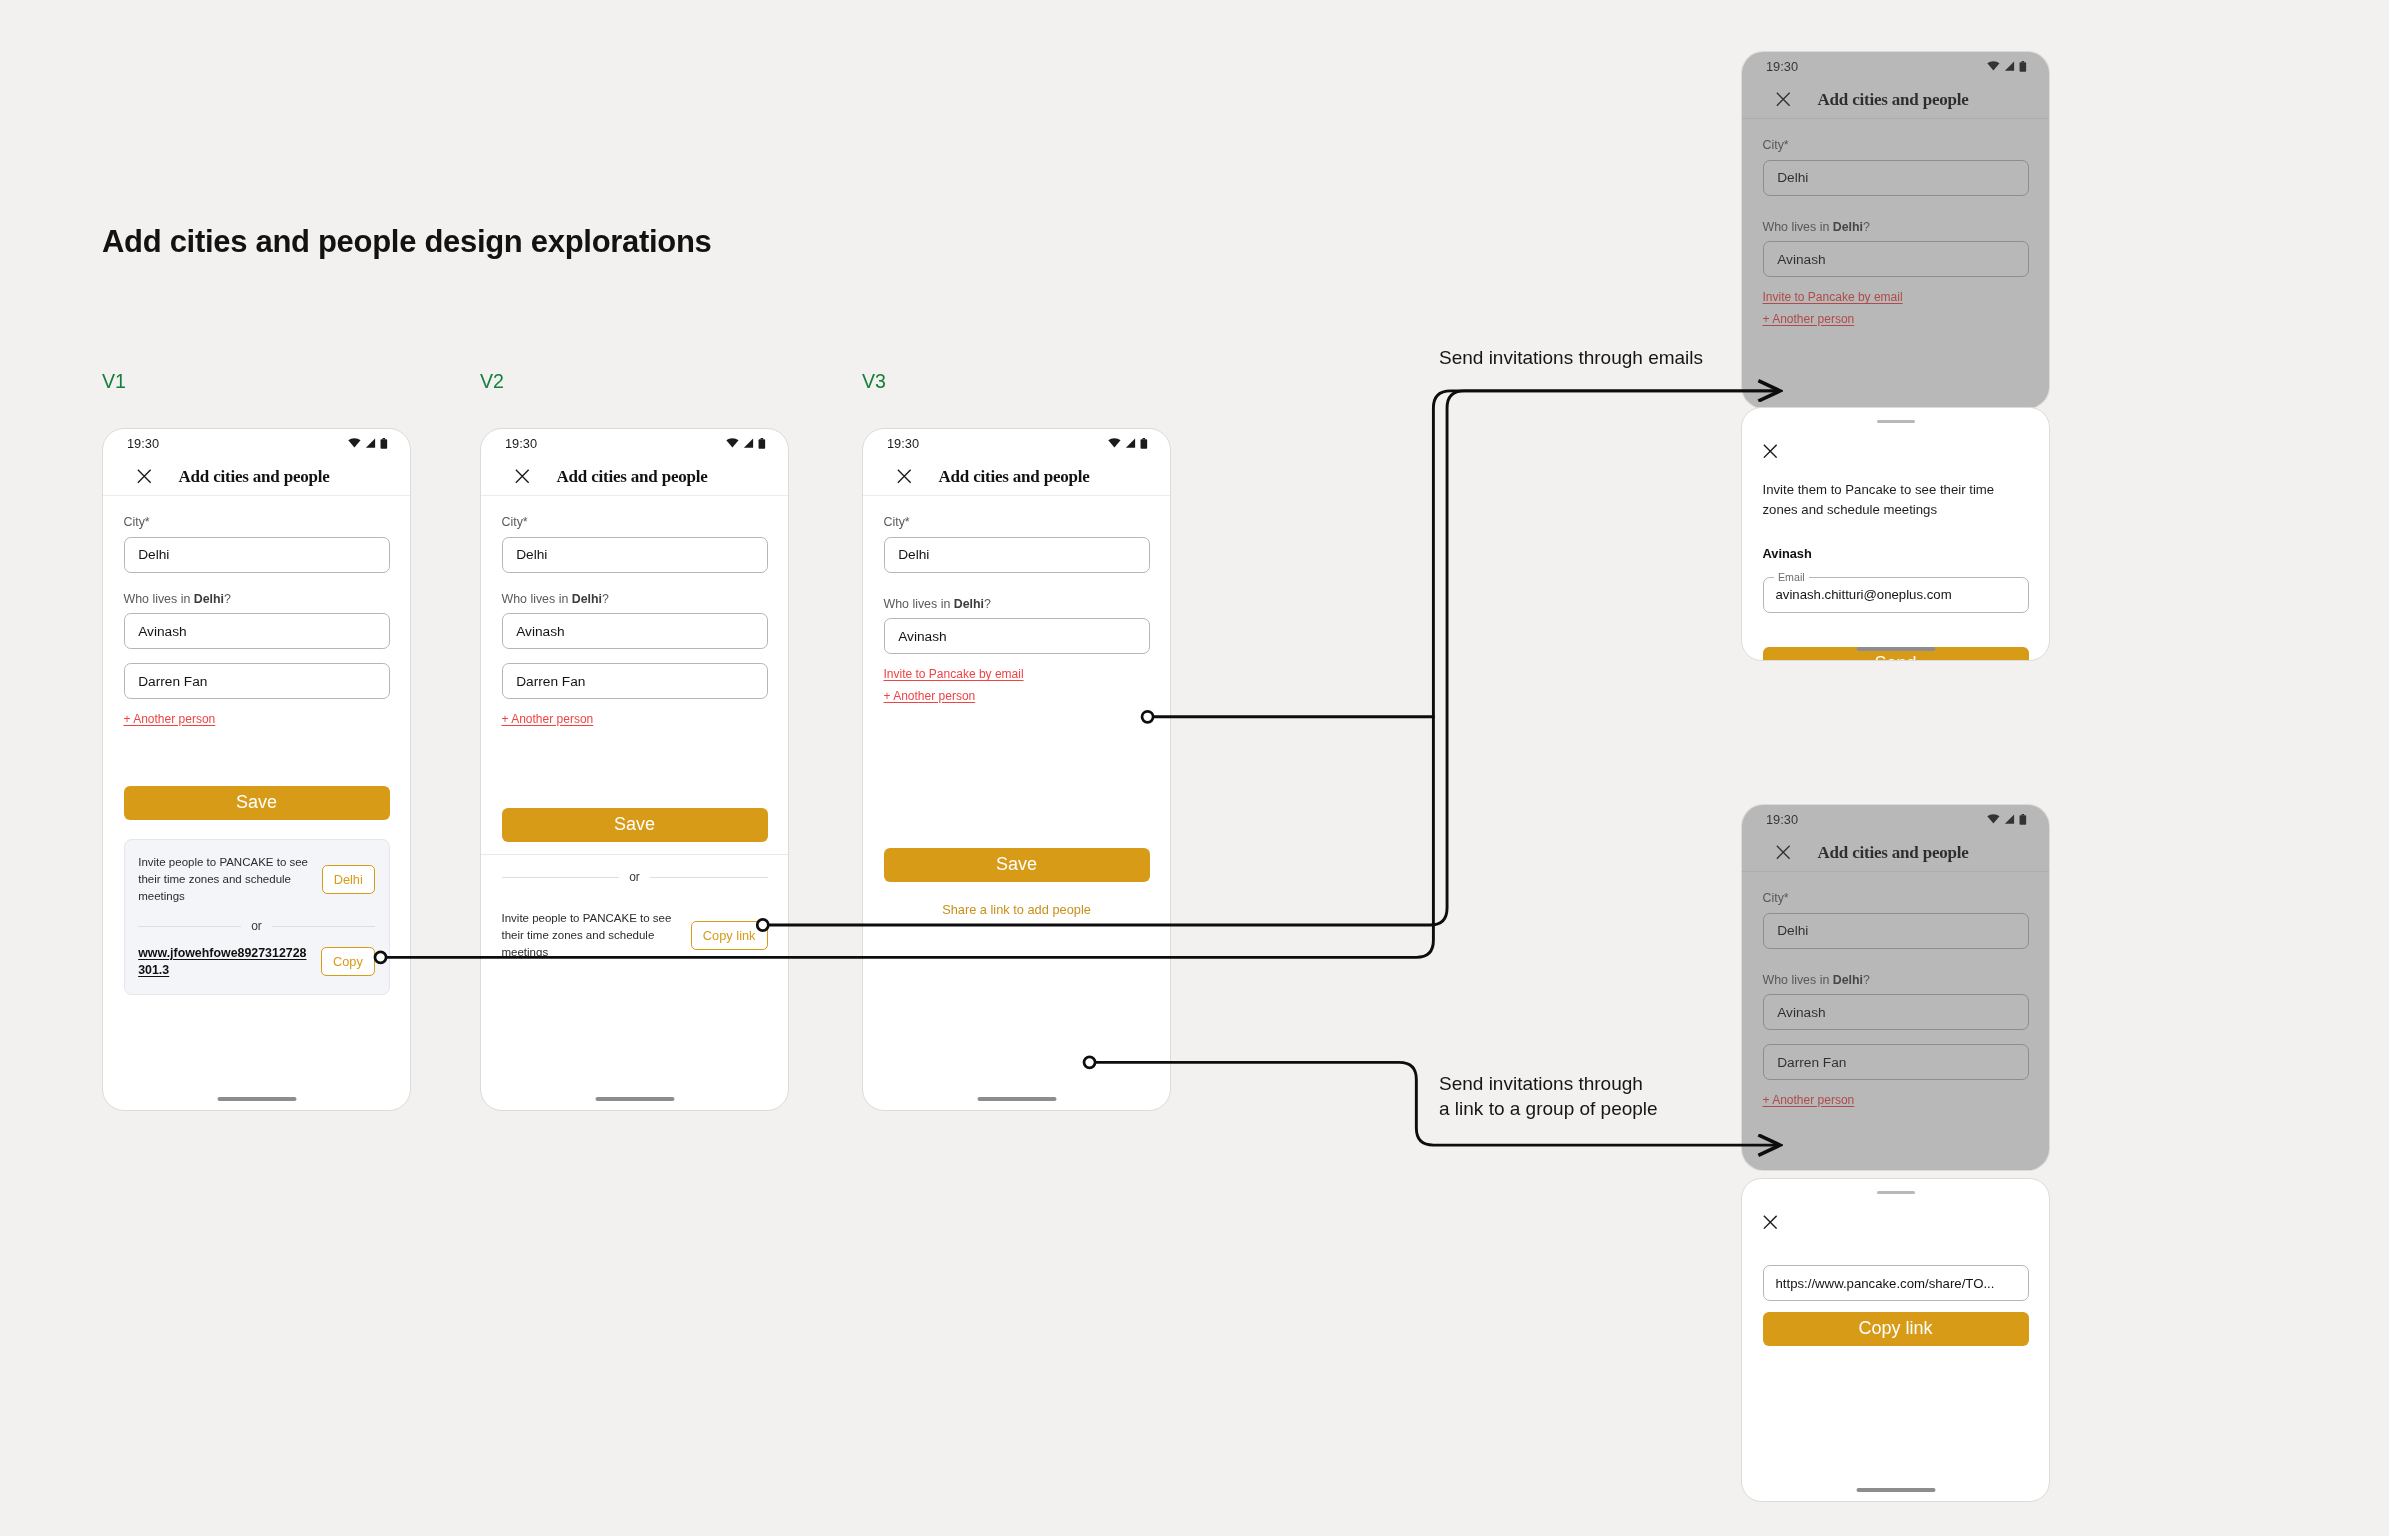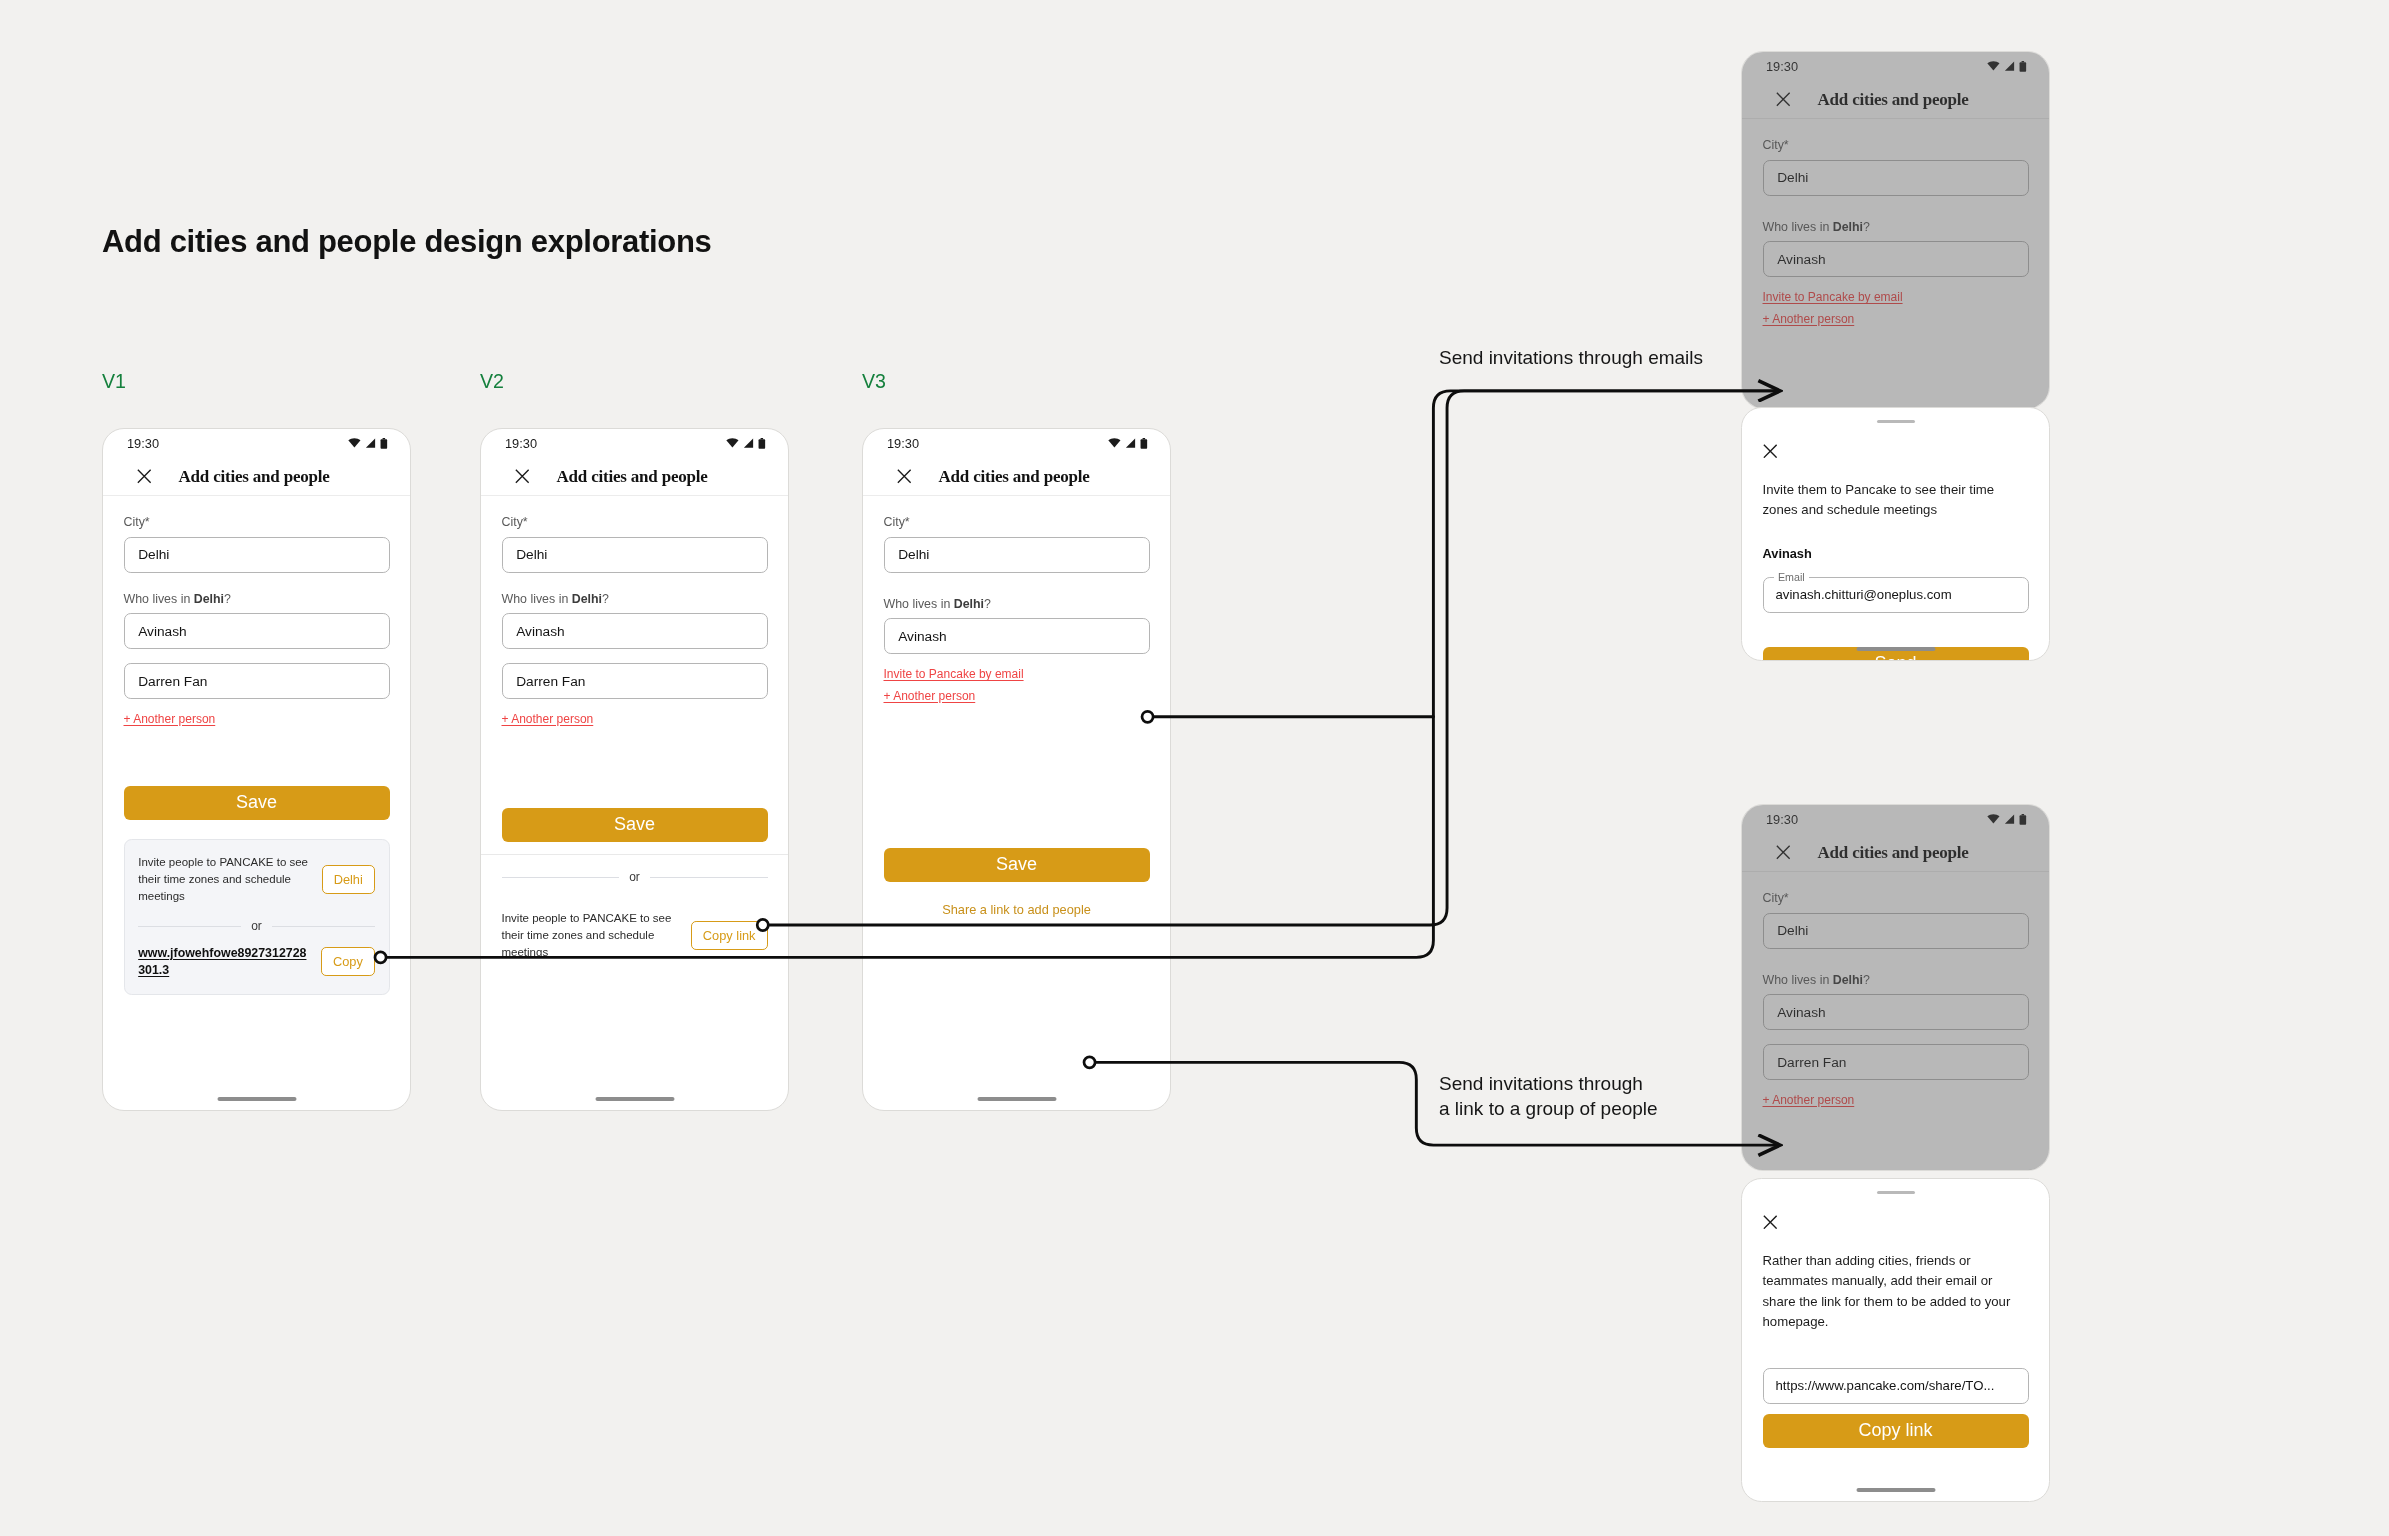--- a/index.html
+++ b/index.html
@@ -462,21 +462,20 @@
   </div>
 
   <div class="sheet" style="left:1741px; top:1178px; width:309px; height:324px;">
     <div style="padding-top:12px;">
       <div class="sheet-grabber"></div>
     </div>
     <div class="sheet-inner">
       <svg class="xicon sheet-x" width="14.5" height="14.5" viewBox="0 0 17 17">
           <path d="M1 1 16 16 M16 1 1 16" stroke="#1b1b1b" stroke-width="1.6" fill="none"></path>
         </svg>
-      <div class="sheet-text" style="margin-top:22px;">Rather than adding cities, friends or teammates manually, add their email or share the link for them to be added to your homepage.</div>
       <div class="outlined-field" style="margin-top:36px;">
         <span>https://www.pancake.com/share/TO...</span>
       </div>
       <div class="btn-primary" style="margin-top:10.2px;">Copy link</div>
     </div>
     <div class="home-indicator"></div>
   </div>
 
   <svg class="connectors" viewBox="0 0 2800 1800" width="2389" height="1536">
     <defs>

